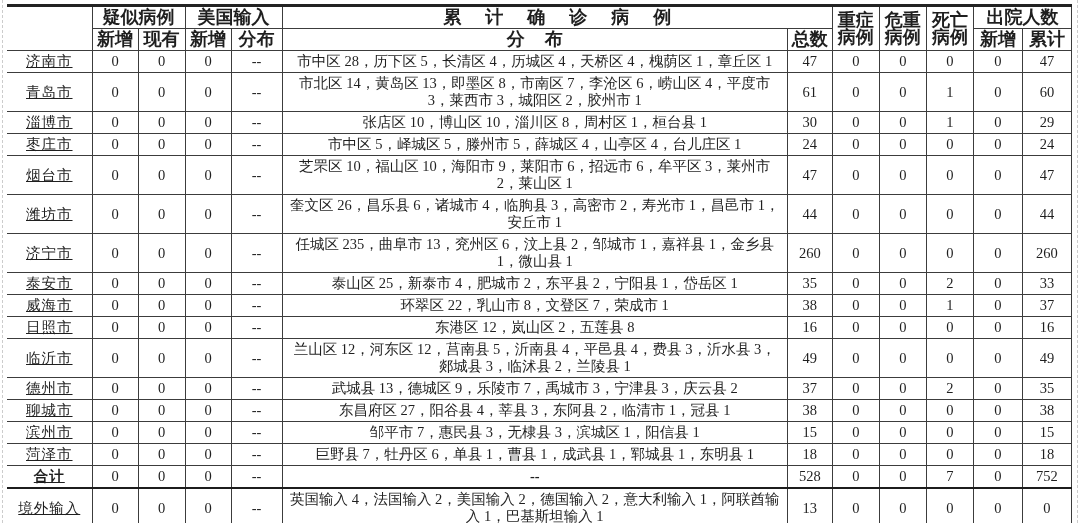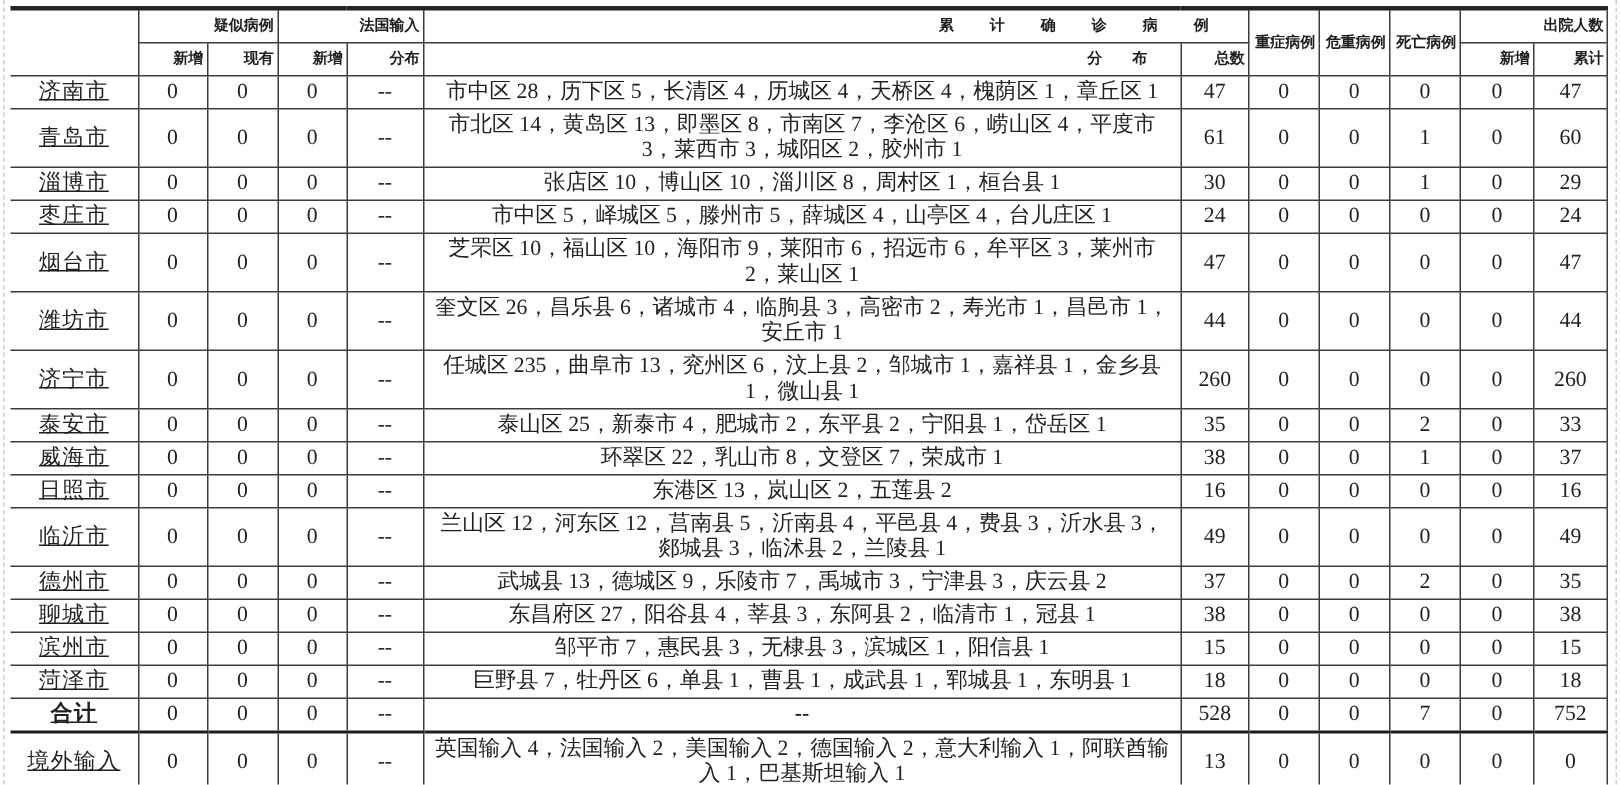--- a/index.html
+++ b/index.html
@@ -49,23 +49,22 @@
     padding: 1px 2px;
     font-size: 14.5px;
     line-height: 17px;
     overflow: hidden;
   }
   .stat-table th:first-child, .stat-table td:first-child {
     border-left: none;
   }
   .stat-table thead th {
     font-weight: bold;
-    font-size: 10px;
+    font-size: 18px;
     height: 19px;
-    text-align: right;
   }
   .stat-table tbody tr { height: 22px; }
 
   .stat-table td.dist {
     text-align: center;
     padding: 2px 5px;
   }
   .stat-table td.dist.centered { text-align: center; }
 
   th.wide-spaced { letter-spacing: 24px; text-indent: 24px; }
@@ -97,21 +96,21 @@
         <col style="width:47px">
         <col style="width:47px">
       <col style="width:47px">
         <col style="width:49px">
         <col style="width:49px">
     </colgroup>
     <thead>
       <tr>
         <th rowspan="2"></th>
         <th colspan="2">疑似病例</th>
-        <th colspan="2">法国输入</th>
+        <th colspan="2">美国输入</th>
         <th colspan="2" class="wide-spaced">累计确诊病例</th>
         <th rowspan="2">重症病例</th>
         <th rowspan="2">危重病例</th>
         <th rowspan="2">死亡病例</th>
         <th colspan="2">出院人数</th>
       </tr>
       <tr>
         <th class="sub">新增</th>
         <th class="sub">现有</th>
         <th class="sub">新增</th>
@@ -248,21 +247,21 @@
       <td class="num">1</td>
       <td class="num">0</td>
       <td class="num">37</td>
     </tr>
         <tr>
       <td class="region">日照市</td>
       <td class="num">0</td>
       <td class="num">0</td>
       <td class="num">0</td>
       <td class="num">--</td>
-      <td class="dist">东港区 13，岚山区 2，五莲县 2</td>
+      <td class="dist">东港区 12，岚山区 2，五莲县 8</td>
       <td class="num">16</td>
       <td class="num">0</td>
       <td class="num">0</td>
       <td class="num">0</td>
       <td class="num">0</td>
       <td class="num">16</td>
     </tr>
         <tr>
       <td class="region">临沂市</td>
       <td class="num">0</td>

